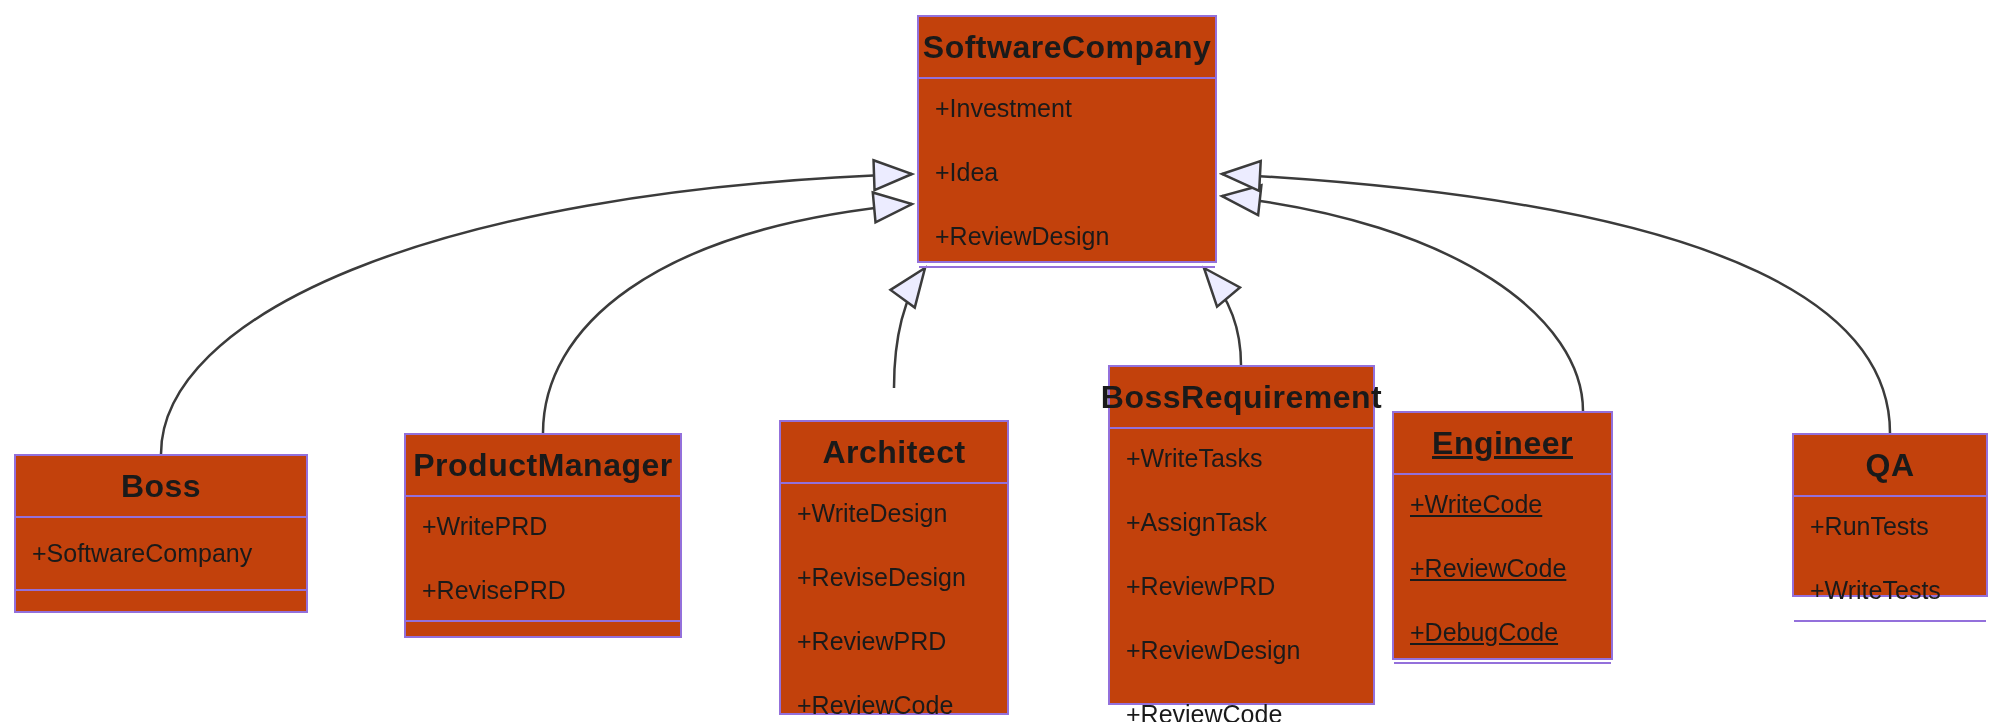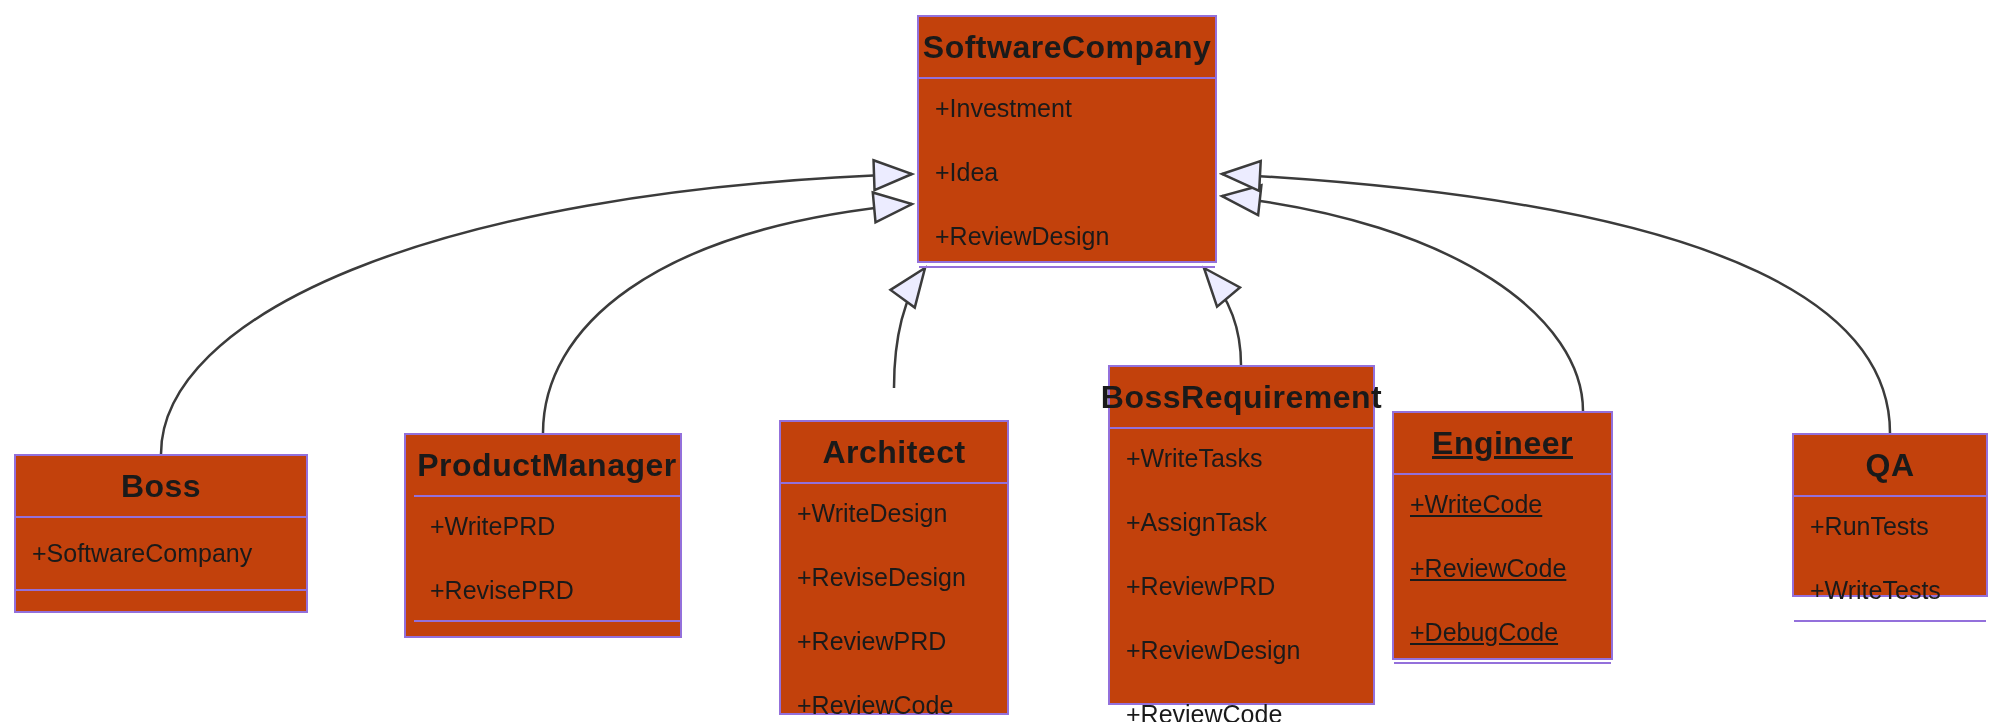--- a/index.html
+++ b/index.html
@@ -93,21 +93,21 @@
   </div>
 
   <div class="cls" style="left:14px; top:454px; width:294px; height:159px;">
     <div class="cls-title">Boss</div>
     <div class="cls-attrs">
       <div class="attr">+SoftwareCompany</div>
     </div>
     <div class="cls-methods"></div>
   </div>
 
-  <div class="cls" style="left:404px; top:433px; width:278px; height:205px;padding-left:8px;">
+  <div class="cls" style="left:404px; top:433px; width:278px; height:205px;">
     <div class="cls-title">ProductManager</div>
     <div class="cls-attrs">
       <div class="attr">+WritePRD</div>
       <div class="attr">+RevisePRD</div>
     </div>
     <div class="cls-methods"></div>
   </div>
 
   <div class="cls" style="left:779px; top:388px; width:230px; height:295px;margin-top:32px;">
     <div class="cls-title">Architect</div>

